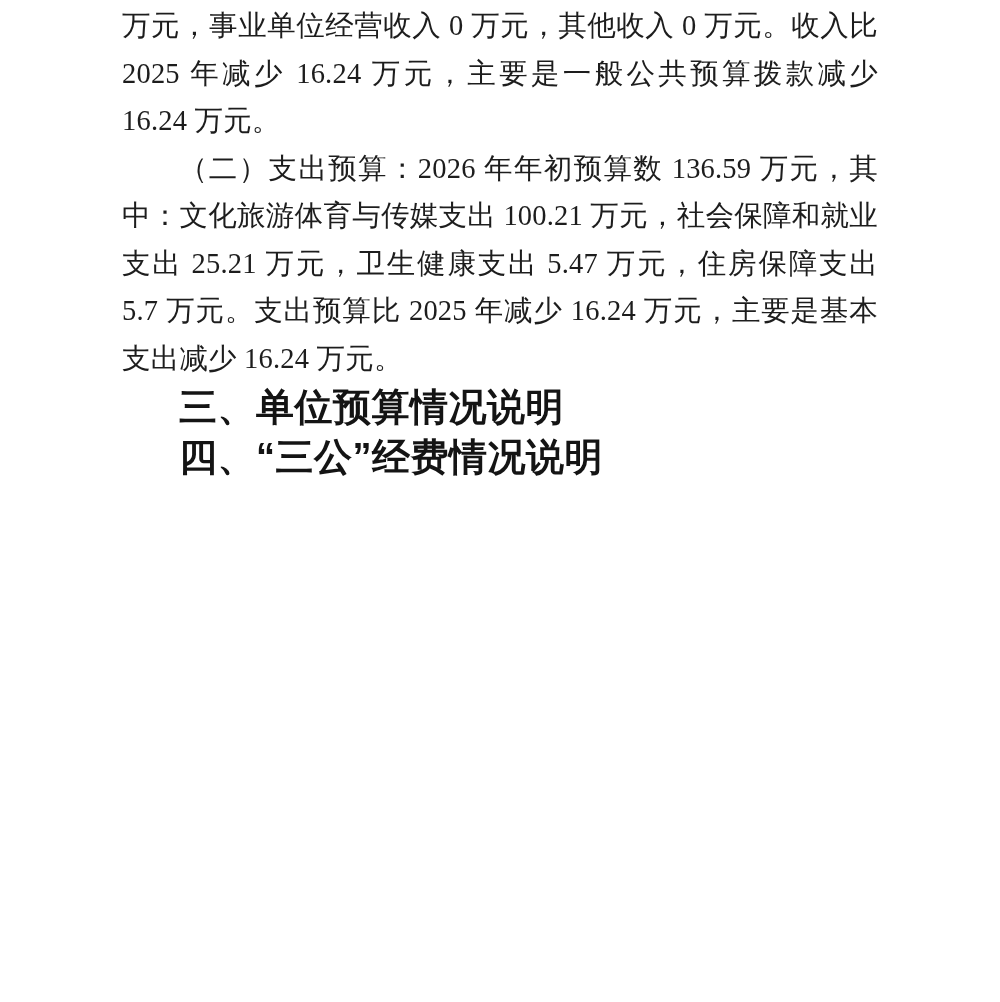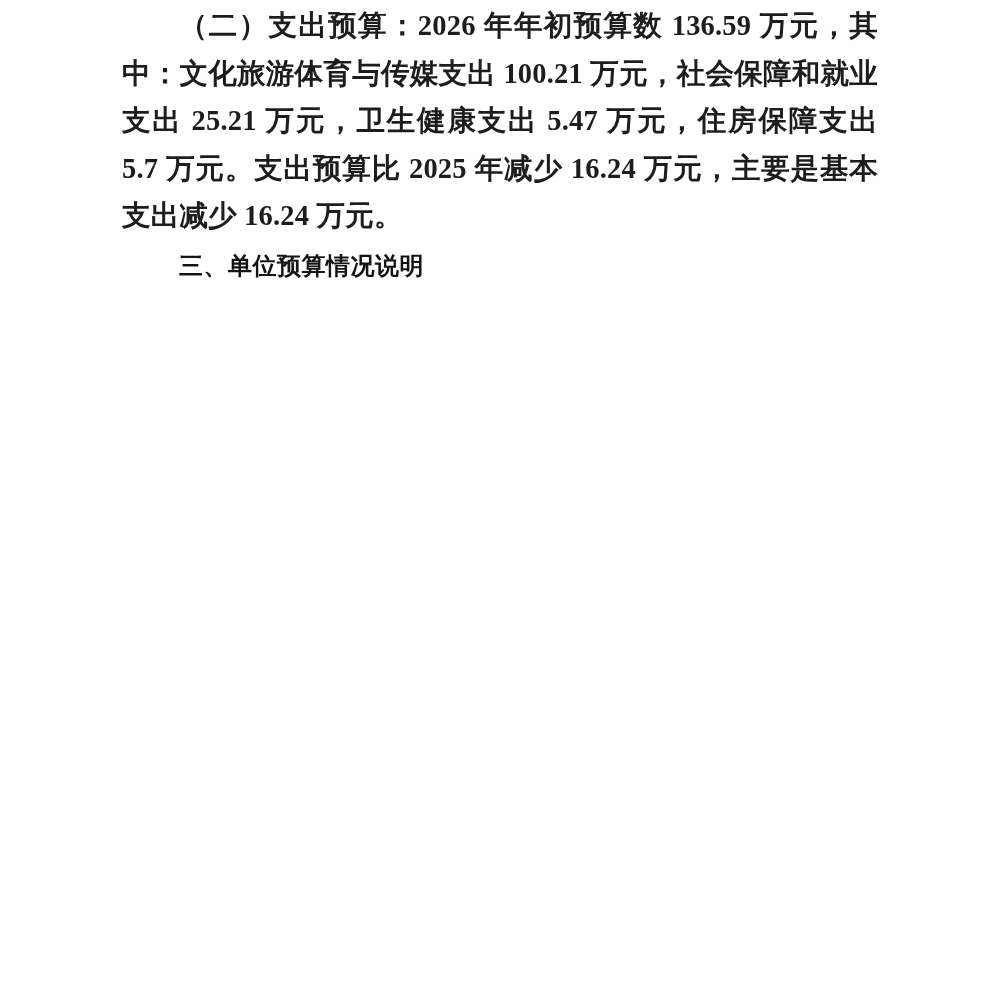--- a/index.html
+++ b/index.html
@@ -29,47 +29,48 @@
     margin: 0;
     font-size: 28.5px;
     line-height: 47.5px;
     text-align: justify;
     text-justify: inter-ideograph;
     letter-spacing: 0.2px;
     color: #1d1d1d;
   }
   p.para.indent {
     text-indent: 57px;
-    font-weight: bold;
   }
   p.heading {
     margin: 0;
-    font-size: 24px;
+    font-size: 38px;
     line-height: 47.5px;
     font-family: "Liberation Sans", "DejaVu Sans", sans-serif;
     font-weight: 700;
     text-indent: 57px;
     letter-spacing: 0.5px;
     color: #141414;
   }
   .spacer-xs { height: 2px; }
 </style>
 </head>
 <body>
 
 <div class="page">
   <div class="doc-body">
 
+    <p class="para">万元，事业单位经营收入 0 万元，其他收入 0 万元。收入比 2025 年减少 16.24 万元，主要是一般公共预算拨款减少 16.24 万元。</p>
 
     <p class="para indent">（二）支出预算：2026 年年初预算数 136.59 万元，其中：文化旅游体育与传媒支出 100.21 万元，社会保障和就业支出 25.21 万元，卫生健康支出 5.47 万元，住房保障支出 5.7 万元。支出预算比 2025 年减少 16.24 万元，主要是基本支出减少 16.24 万元。</p>
 
     <div class="spacer-xs"></div>
 
     <p class="heading">三、单位预算情况说明</p>
 
 
 
     <div class="spacer-xs"></div>
 
+    <p class="heading">四、“三公”经费情况说明</p>
 
 
   </div>
 </div>
 
 </body></html>

